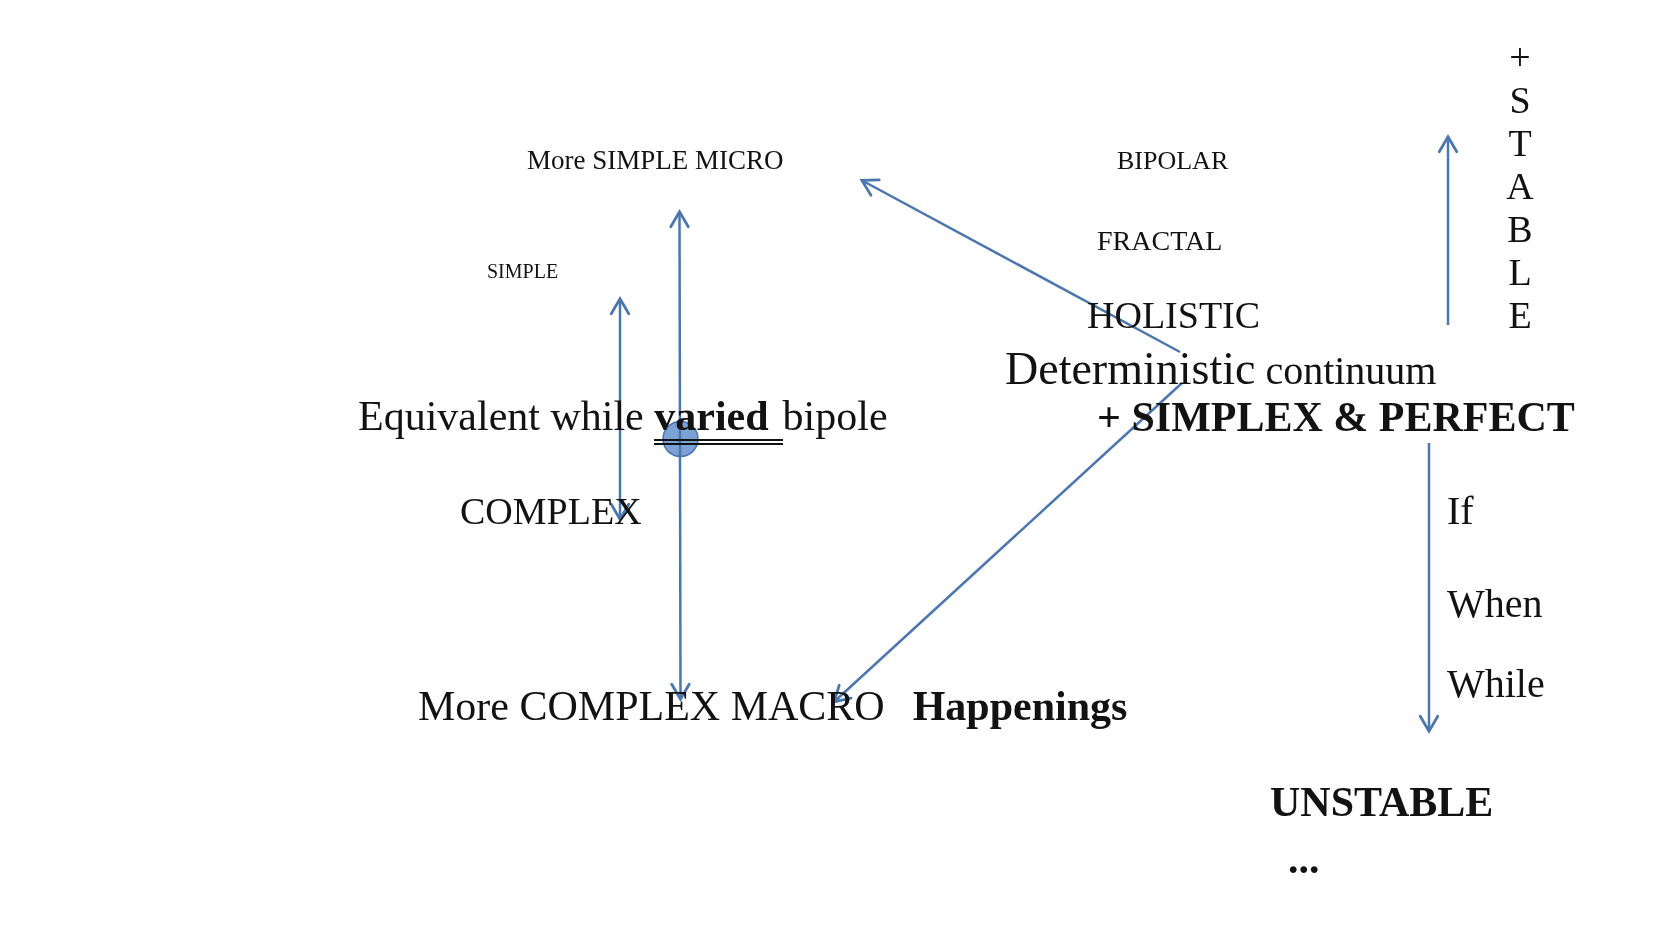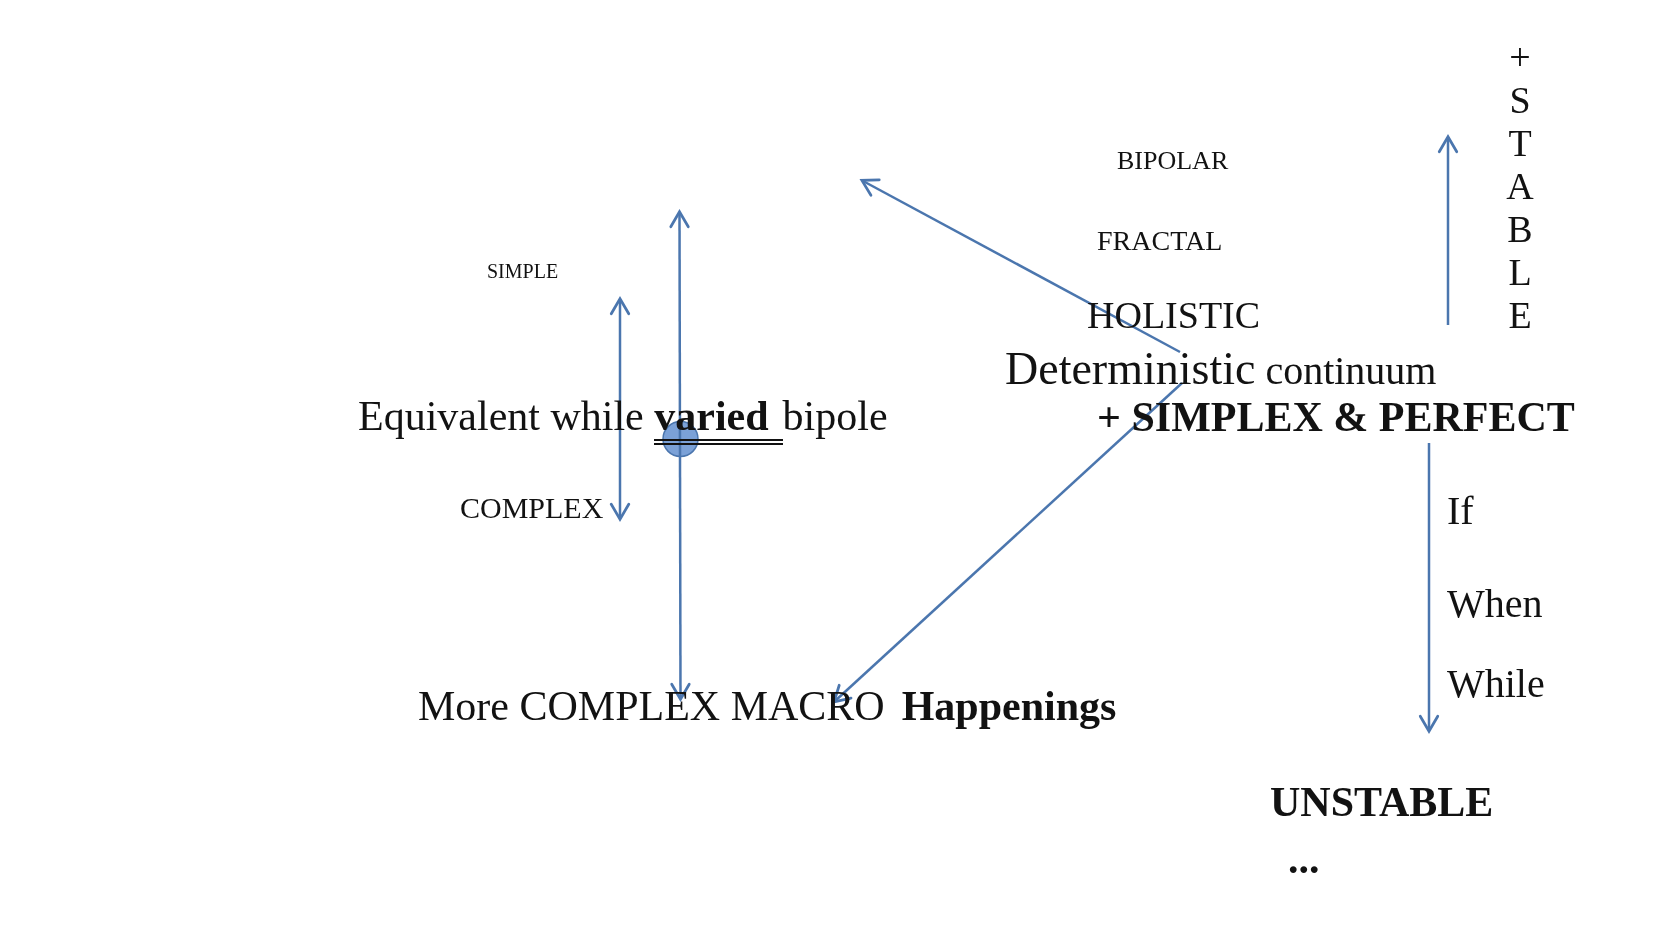--- a/index.html
+++ b/index.html
@@ -65,49 +65,50 @@
   </svg>
 
   <div class="stable-col">+
 S
 T
 A
 B
 L
 E</div>
 
+  <div class="lbl" style="left:527px;top:146px;font-size:27px;">More SIMPLE MICRO</div>
 
   <div class="lbl" style="left:1117px;top:147px;font-size:26px;">BIPOLAR</div>
 
   <div class="lbl" style="left:1097px;top:226px;font-size:28px;">FRACTAL</div>
 
   <div class="lbl" style="left:487px;top:260px;font-size:20px;">SIMPLE</div>
 
   <div class="lbl" style="left:1087px;top:295px;font-size:38px;">HOLISTIC</div>
 
   <div class="lbl" style="left:1005px;top:344px;font-size:46px;">
     <span>Deterministic</span><span style="font-size:40px;margin-top:32px;"> continuum</span>
   </div>
 
   <div class="lbl" style="left:358px;top:393px;font-size:42px;font-family:Liberation Serif, serif;">
     <span>Equivalent while </span><span class="varied">varied</span><span>bipole</span>
   </div>
 
   <div class="lbl bold" style="left:1097px;top:394px;font-size:42px;">+ SIMPLEX &amp; PERFECT</div>
 
-  <div class="lbl" style="left:460px;top:491px;font-size:30px;">COMPLEX</div>
+  <div class="lbl" style="left:460px;top:491px;font-size:38px;">COMPLEX</div>
 
   <div class="lbl" style="left:1447px;top:489px;font-size:40px;">If</div>
 
   <div class="lbl" style="left:1447px;top:582px;font-size:40px;">When</div>
 
   <div class="lbl" style="left:1447px;top:662px;font-size:40px;">While</div>
 
   <div class="lbl" style="left:418px;top:683px;font-size:42px;">
-    <span>More COMPLEX MACRO</span><span class="bold" style="margin-left:17px;">Happenings</span>
+    <span>More COMPLEX MACRO</span><span class="bold" style="margin-left:28px;">Happenings</span>
   </div>
 
 
   <div class="lbl bold" style="left:1270px;top:779px;font-size:42px;">UNSTABLE</div>
 
   <div class="lbl bold" style="left:1288px;top:836px;font-size:42px;">...</div>
 
 </div>
 
 </body></html>

